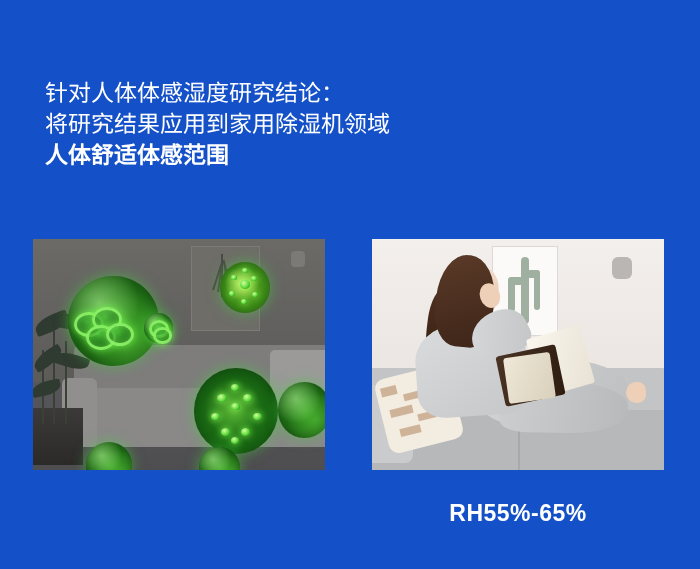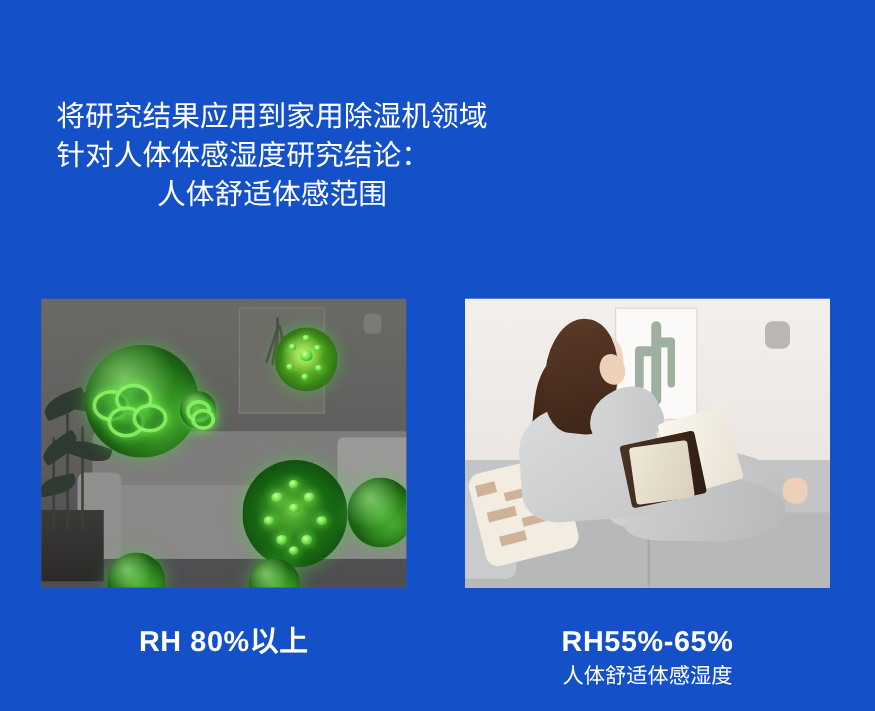--- a/index.html
+++ b/index.html
@@ -38,21 +38,21 @@
     position: absolute;
     left: 45px;
     top: 78px;
     color: #ffffff;
     font-size: 23px;
     line-height: 31px;
     white-space: nowrap;
   }
   .sub-line { display: block; }
   .sub-line.light { font-weight: normal; }
-  .sub-line.bold  { font-weight: normal; text-align: center; }
+  .sub-line.bold  { font-weight: bold; }
   .inline-bold { font-weight: bold; }
 
   
   .photo {
     position: absolute;
     top: 239px;
     width: 292px;
     height: 231px;
     overflow: hidden;
     background: #5a5a58;
@@ -281,22 +281,22 @@
     white-space: nowrap;
   }
 </style>
 </head>
 <body>
 
 <div id="poster">
 
 
   <div id="subcopy">
+    <span class="sub-line light">针对人体体感湿度研究结论：</span>
     <span class="sub-line light">将研究结果应用到家用除湿机领域</span>
-    <span class="sub-line light">针对人体体感湿度研究结论：</span>
     <span class="sub-line bold">人体舒适体感范围</span>
   </div>
 
   <div class="photo" id="photo-left">
     <div class="scene">
       <div class="room-wall-dark"></div>
       <div class="room-floor-dark"></div>
 
       <div class="frame-art-dark">
         <div class="branch" style="left:44%;top:8%;width:2px;height:52%;"></div>
@@ -406,21 +406,19 @@
       <div class="woman-hair"></div>
       <div class="woman-arm"></div>
       <div class="woman-hand"></div>
       <div class="book-page"></div>
       <div class="book-dark"></div>
       <div class="book-page2"></div>
     </div>
   </div>
 
   <div class="caption" id="caption-left">
-    <span class="cap-title">RH 80%以上</span>
   </div>
 
   <div class="caption" id="caption-right">
     <span class="cap-title">RH55%-65%</span>
-    <span class="cap-sub">人体舒适体感湿度</span>
   </div>
 
 </div>
 
 </body></html>

